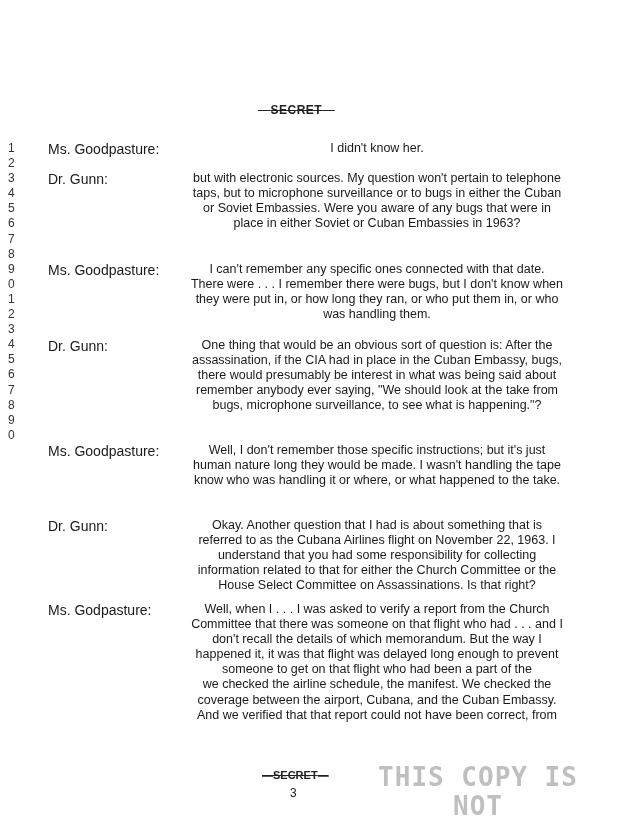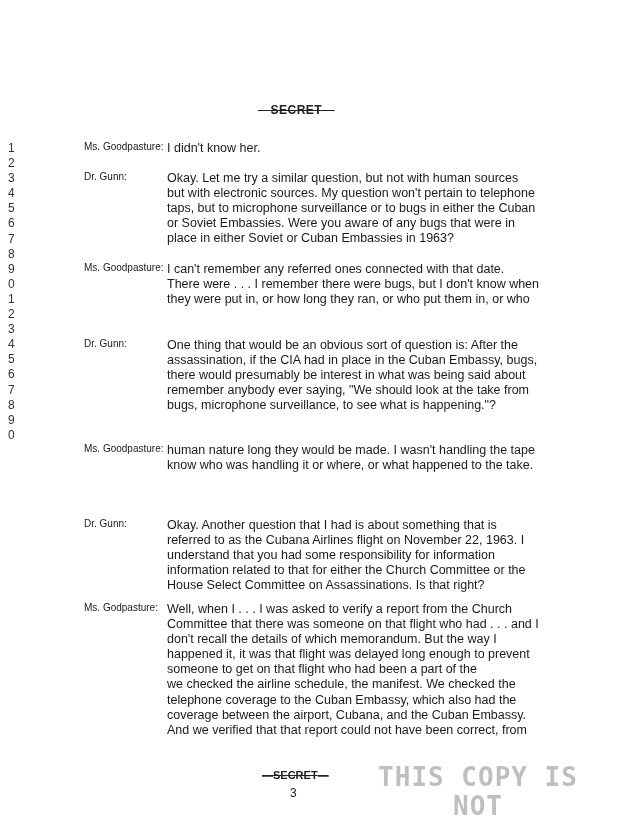--- a/index.html
+++ b/index.html
@@ -6,23 +6,23 @@
   body { width: 638px; height: 824px; position: relative; overflow: hidden;
          font-family: "Liberation Sans", sans-serif; color: #1a1a1a; }
   .stamp-top { position: absolute; left: 258px; top: 103px; font-size: 12px;
                font-weight: bold; letter-spacing: 0.5px; color: #222;
                text-decoration: line-through; }
   .stamp-top::before, .stamp-top::after { content: "\2014"; font-weight: normal; }
   .linenos { position: absolute; left: 8px; top: 141px; font-size: 12px;
              line-height: 15.1px; color: #333; }
   .linenos div { height: 15.1px; }
   .block { position: absolute; left: 0; width: 638px; }
-  .speaker { position: absolute; left: 48px; font-size: 10px; color: #1a1a1a; margin-left: 36px; }
+  .speaker { position: absolute; left: 48px; font-size: 14px; color: #1a1a1a; }
   .speech { position: absolute; left: 167px; width: 420px; font-size: 12.5px;
-            line-height: 15.1px; color: #1a1a1a; }
+            line-height: 15.1px; color: #1a1a1a; text-align: center; }
   .speech div { white-space: nowrap; }
   .footer-secret { position: absolute; left: 262px; top: 769px; font-size: 11px;
                    font-weight: bold; color: #222; text-decoration: line-through; }
   .footer-secret::before, .footer-secret::after { content: "\2014"; font-weight: normal; }
   .page-number { position: absolute; left: 290px; top: 786px; font-size: 12px; color: #222; }
   .release-stamp { position: absolute; left: 378px; top: 763px; font-family: "DejaVu Sans Mono", monospace;
                    font-size: 26px; line-height: 29px; color: #bfbfbf; font-weight: bold;
                    letter-spacing: 1px; text-align: center; width: 200px; }
 </style>
 </head>
@@ -56,77 +56,77 @@
 <div class="block" style="top:141px;">
   <div class="speaker">Ms. Goodpasture:</div>
   <div class="speech">
     <div>I didn't know her.</div>
   </div>
 </div>
 
 <div class="block" style="top:171px;">
   <div class="speaker">Dr. Gunn:</div>
   <div class="speech">
-    <div>Okay.  Let me try a similar question, but not with human sources</div>
     <div>but with electronic sources.  My question won't pertain to telephone</div>
     <div>taps, but to microphone surveillance or to bugs in either the Cuban</div>
     <div>or Soviet Embassies.  Were you aware of any bugs that were in</div>
     <div>place in either Soviet or Cuban Embassies in 1963?</div>
   </div>
 </div>
 
 <div class="block" style="top:262px;">
   <div class="speaker">Ms. Goodpasture:</div>
   <div class="speech">
-    <div>I can't remember any referred ones connected with that date.</div>
+    <div>I can't remember any specific ones connected with that date.</div>
     <div>There were . . . I remember there were bugs, but I don't know when</div>
     <div>they were put in, or how long they ran, or who put them in, or who</div>
+    <div>was handling them.</div>
   </div>
 </div>
 
 <div class="block" style="top:338px;">
   <div class="speaker">Dr. Gunn:</div>
   <div class="speech">
     <div>One thing that would be an obvious sort of question is:  After the</div>
     <div>assassination, if the CIA had in place in the Cuban Embassy, bugs,</div>
     <div>there would presumably be interest in what was being said about</div>
     <div>remember anybody ever saying, "We should look at the take from</div>
     <div>bugs, microphone surveillance, to see what is happening."?</div>
   </div>
 </div>
 
 <div class="block" style="top:443px;">
   <div class="speaker">Ms. Goodpasture:</div>
   <div class="speech">
+    <div>Well, I don't remember those specific instructions; but it's just</div>
     <div>human nature long they would be made.  I wasn't handling the tape</div>
     <div>know who was handling it or where, or what happened to the take.</div>
   </div>
 </div>
 
 <div class="block" style="top:518px;">
   <div class="speaker">Dr. Gunn:</div>
   <div class="speech">
     <div>Okay.  Another question that I had is about something that is</div>
     <div>referred to as the Cubana Airlines flight on November 22, 1963.  I</div>
-    <div>understand that you had some responsibility for information</div>
+    <div>understand that you had some responsibility for collecting</div>
     <div>information related to that for either the Church Committee or the</div>
     <div>House Select Committee on Assassinations.  Is that right?</div>
   </div>
 </div>
 
 <div class="block" style="top:602px;">
   <div class="speaker">Ms. Godpasture:</div>
   <div class="speech">
     <div>Well, when I . . . I was asked to verify a report from the Church</div>
     <div>Committee that there was someone on that flight who had . . . and I</div>
     <div>don't recall the details of which memorandum.  But the way I</div>
     <div>happened it, it was that flight was delayed long enough to prevent</div>
     <div>someone to get on that flight who had been a part of the</div>
     <div>we checked the airline schedule, the manifest.  We checked the</div>
-    <div>telephone coverage to the Cuban Embassy, which also had the</div>
     <div>coverage between the airport, Cubana, and the Cuban Embassy.</div>
     <div>And we verified that that report could not have been correct, from</div>
   </div>
 </div>
 
 <div class="footer-secret">SECRET</div>
 <div class="page-number">3</div>
 <div class="release-stamp">
   <div>THIS COPY IS NOT</div>
   <div>FOR RELEASE</div>

